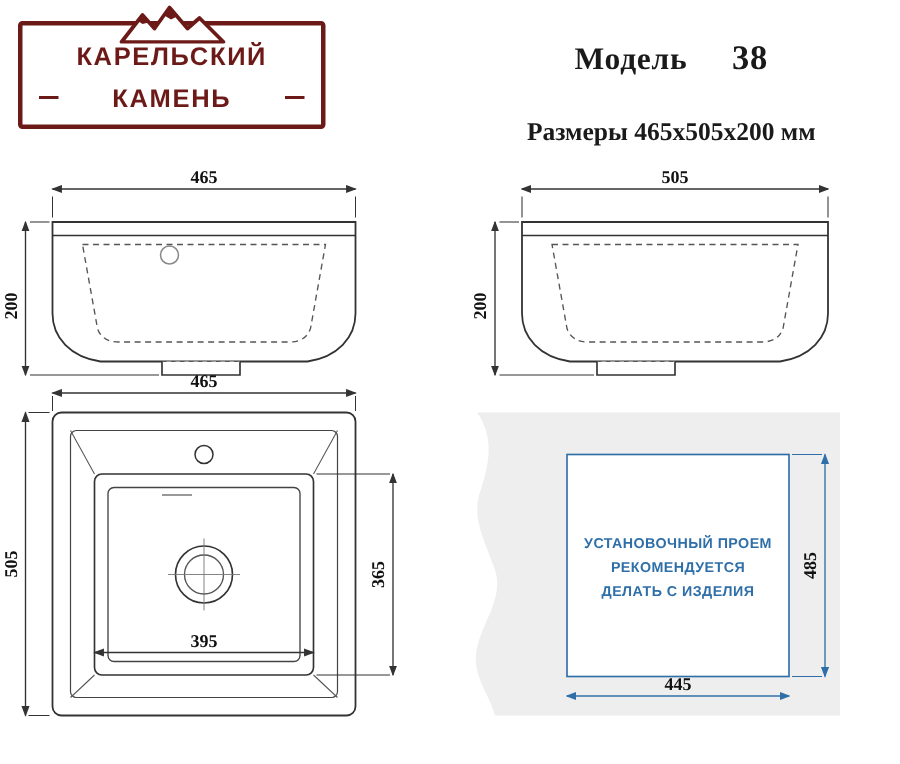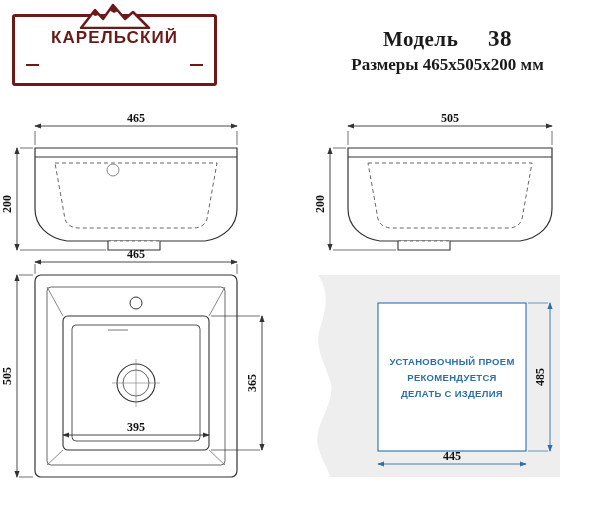--- a/index.html
+++ b/index.html
@@ -84,21 +84,21 @@
     width: 295px;
     text-align: center;
   }
   .title-model {
     font-size: 21px;
     font-weight: bold;
     letter-spacing: 0.5px;
   }
   .title-model .num { font-size: 23px; margin-left: 24px; }
   .title-dims {
-    margin-top: 3px;
+    margin-top: 26px;
     font-size: 17px;
     font-weight: bold;
   }
 
   
   svg.dw {
     position: absolute;
     left: 0;
     top: 0;
   }
@@ -133,20 +133,21 @@
   <div class="logo">
     <div class="logo-frame"></div>
     <svg class="logo-mountains" viewBox="0 0 72 26">
       <path d="M2 25 L16 7 L24 16 L34 2 L46 16 L54 9 L70 25 Z" fill="#ffffff" stroke="#6b1a18" stroke-width="2.5" stroke-linejoin="round"></path>
       <path d="M30 7 L34 2 L39 8 L35 10 Z" fill="#6b1a18"></path>
       <path d="M13 11 L16 7 L20 12 L16 13 Z" fill="#6b1a18"></path>
     </svg>
     <div class="logo-text-1">КАРЕЛЬСКИЙ</div>
     <div class="logo-dash-l"></div>
     <div class="logo-dash-r"></div>
+    <div class="logo-text-2">КАМЕНЬ</div>
   </div>
 
   <div class="title-block">
     <div class="title-model">
       <span>Модель</span>
       <span class="num">38</span>
     </div>
     <div class="title-dims">Размеры 465x505x200 мм</div>
   </div>
 

